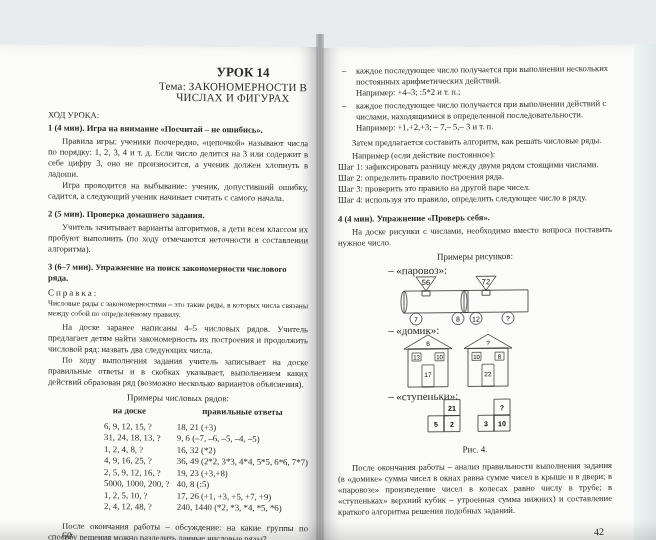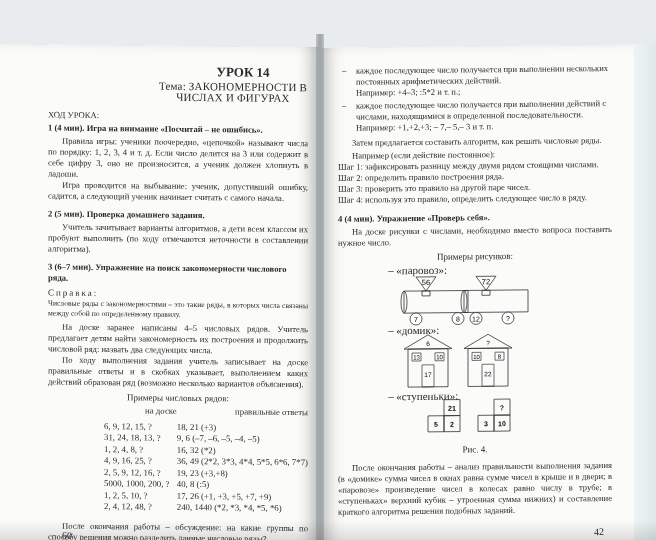--- a/index.html
+++ b/index.html
@@ -49,21 +49,21 @@
   .lesson-topic { text-align: center; font-size: 11px; margin: 2px 0 8px; padding-left: 110px; letter-spacing: 0.2px; }
   .plan-heading { font-size: 8.6px; margin-top: 2px; }
   .step-heading { font-weight: bold; margin-top: 7px; margin-bottom: 2px; }
   p { margin: 0; text-indent: 14px; text-align: justify; }
   p.noindent { text-indent: 0; }
   .spravka-label { letter-spacing: 2px; margin-top: 4px; font-size: 9px; }
   .small { font-size: 7.6px; line-height: 10px; }
   .centered { text-align: center; text-indent: 0; margin: 4px 0 2px; font-size: 9px; }
 
   table.series { border-collapse: collapse; margin-left: 34px; font-size: 8.8px; line-height: 11.5px; }
-  table.series th { font-weight: normal; padding: 0 0 4px; text-align: right; }
+  table.series th { font-weight: bold; padding: 0 0 4px; text-align: center; }
   table.series td { padding: 0; vertical-align: top; white-space: nowrap; }
   table.series td.board { width: 96px; padding-left: 22px; }
 
   .dash-item { position: relative; padding-left: 18px; margin-top: 2px; }
   .dash-item .dash { position: absolute; left: 4px; top: 0; }
   .example-line { padding-left: 18px; }
   .right .example-line { padding-left: 18px; }
   .page-number { position: absolute; font-size: 10px; }
   .left .page-number { left: 62px; bottom: 16px; }
   .right .page-number { right: 30px; bottom: 20px; }

